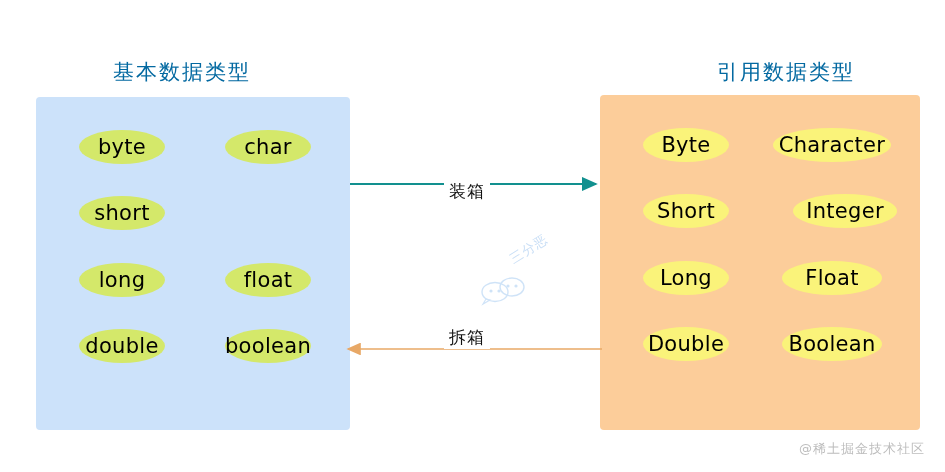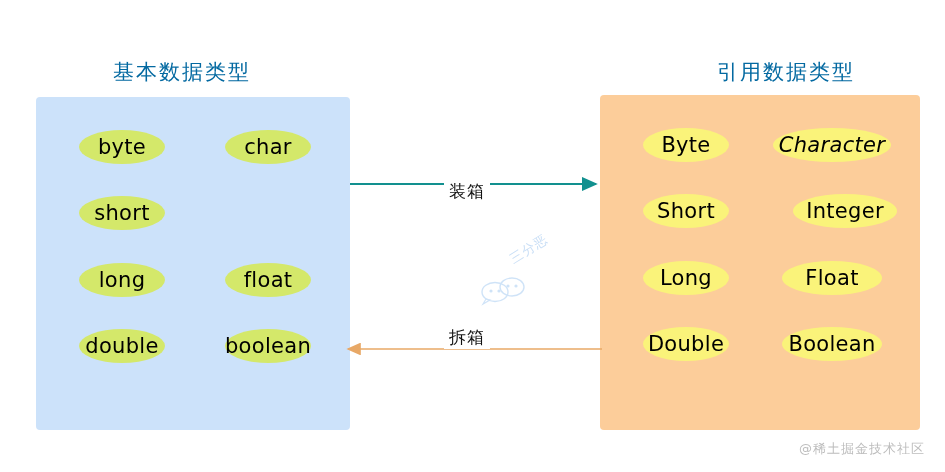--- a/index.html
+++ b/index.html
@@ -166,21 +166,21 @@
         </div>
       </div>
   </div>
 
   <div class="panel" id="panel-wrapper">
     <div class="type-grid" id="grid-wrapper">
         <div class="type-cell" style="left: 22px; top: 30px; width: 128px; height: 40px;">
           <div class="pill-ellipse" style="width: 86px; height: 34px;"></div>
           <span class="pill-label">Byte</span>
         </div>
-        <div class="type-cell" style="left: 168px; top: 30px; width: 128px; height: 40px; font-style: italic;">
+        <div class="type-cell" style="left: 168px; top: 30px; width: 128px; height: 40px;">
           <div class="pill-ellipse" style="width: 118px; height: 34px;"></div>
           <span class="pill-label">Character</span>
         </div>
         <div class="type-cell" style="left: 22px; top: 96px; width: 128px; height: 40px;">
           <div class="pill-ellipse" style="width: 86px; height: 34px;"></div>
           <span class="pill-label">Short</span>
         </div>
         <div class="type-cell" style="left: 181px; top: 96px; width: 128px; height: 40px;">
           <div class="pill-ellipse" style="width: 104px; height: 34px;"></div>
           <span class="pill-label">Integer</span>

